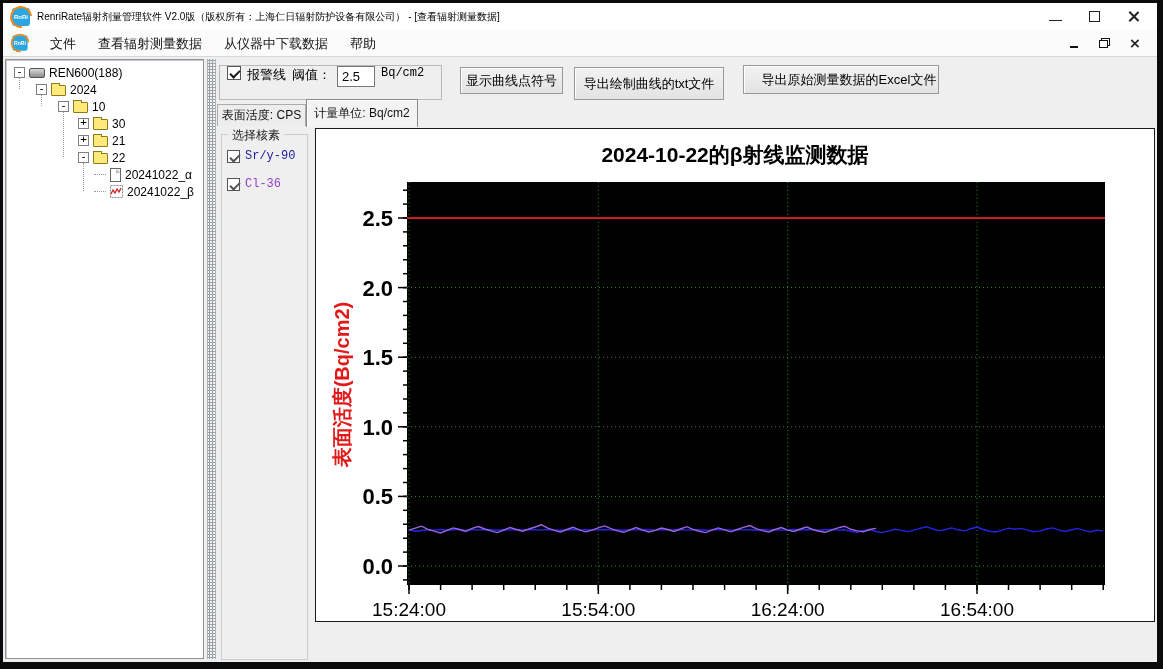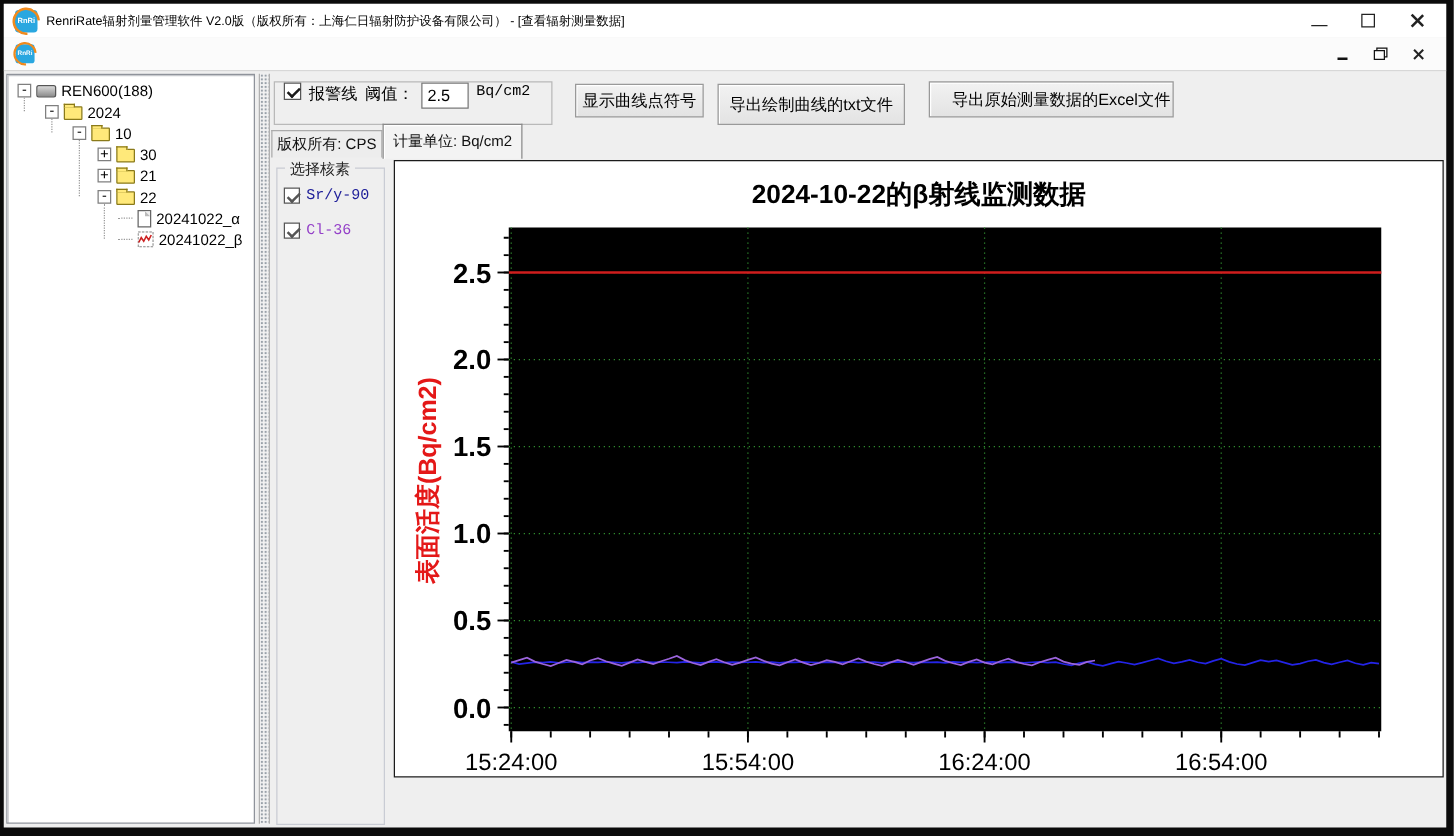--- a/index.html
+++ b/index.html
@@ -93,20 +93,21 @@
           <span class="ic-max"></span>
         </span>
       <span class="wc">
           <span class="x-icon"></span>
         </span>
     </span>
   </div>
 
   <div class="menubar">
     <span class="logo logo-sm"></span>
+    <span id="menu-items"><span class="menu-item">文件</span><span class="menu-item">查看辐射测量数据</span><span class="menu-item">从仪器中下载数据</span><span class="menu-item">帮助</span></span>
     <span class="mdi-controls">
       <span class="wc">
           <span class="ic-mdimin"></span>
         </span>
       <span class="wc">
           <span class="ic-restore"></span>
         </span>
       <span class="wc">
           <span class="x-icon x-sm"></span>
         </span>
@@ -172,21 +173,21 @@
     <span>报警线</span>
     <span>阈值：</span>
     <input class="thr-input" value="2.5" style="">
     <span class="unit">Bq/cm2</span>
   </div>
 
   <div class="btn" style="left:457px; top:64px; width:103px; height:27px;">显示曲线点符号</div>
   <div class="btn" style="left:571px; top:64px; width:150px; height:33px;">导出绘制曲线的txt文件</div>
   <div class="btn" style="left:740px; top:62px; width:196px; height:29px;padding-left:16px;">导出原始测量数据的Excel文件</div>
 
-  <div class="tab tab-inactive">版权所有: CPS</div>
+  <div class="tab tab-inactive">表面活度: CPS</div>
   <div class="tab tab-active">计量单位: Bq/cm2</div>
 
   <div class="nuclide-group">
     <span class="nuclide-title">选择核素</span>
     <div id="nuclide-rows">
         <div class="nrow">
           <span class="cb"></span>
           <span style="color:#20209a">Sr/y-90</span>
         </div>
         <div class="nrow">

